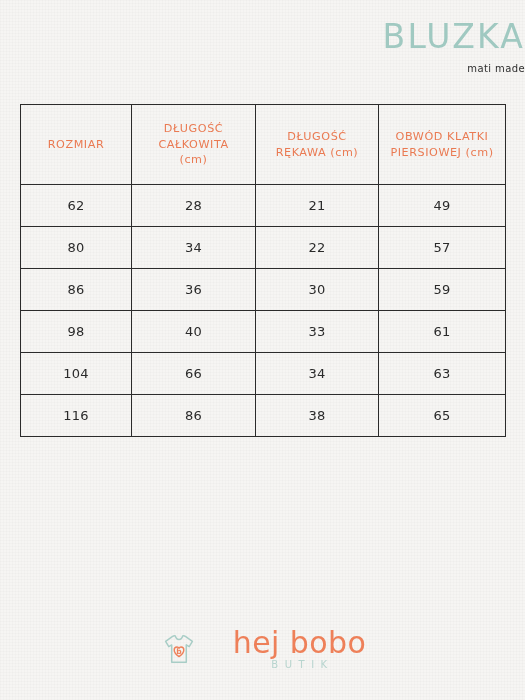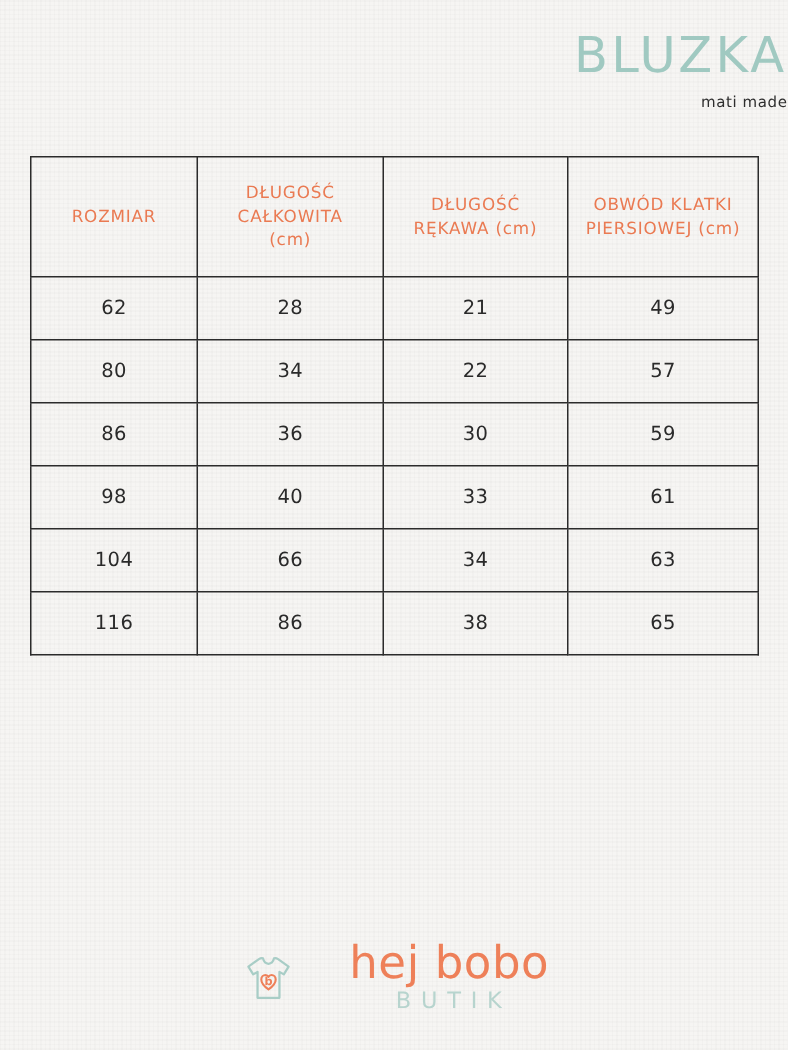--- a/index.html
+++ b/index.html
@@ -129,21 +129,21 @@
   .logo-name {
     font-family: "DejaVu Sans", sans-serif;
     font-size: 30px;
     font-weight: 400;
     color: #ee8059;
     letter-spacing: 0.4px;
     line-height: 1;
   }
   .logo-tagline {
     font-family: "DejaVu Sans", sans-serif;
-    font-size: 15px;
+    font-size: 10px;
     font-weight: 400;
     color: #b7d4ce;
     letter-spacing: 6.5px;
     margin-top: 2px;
     margin-left: 6px;
     line-height: 1;
   }
 </style>
 </head>
 <body>

